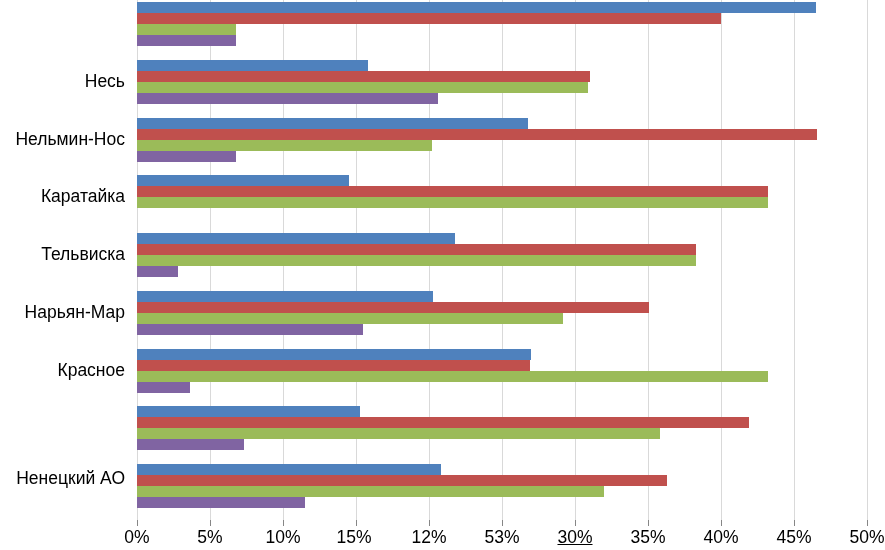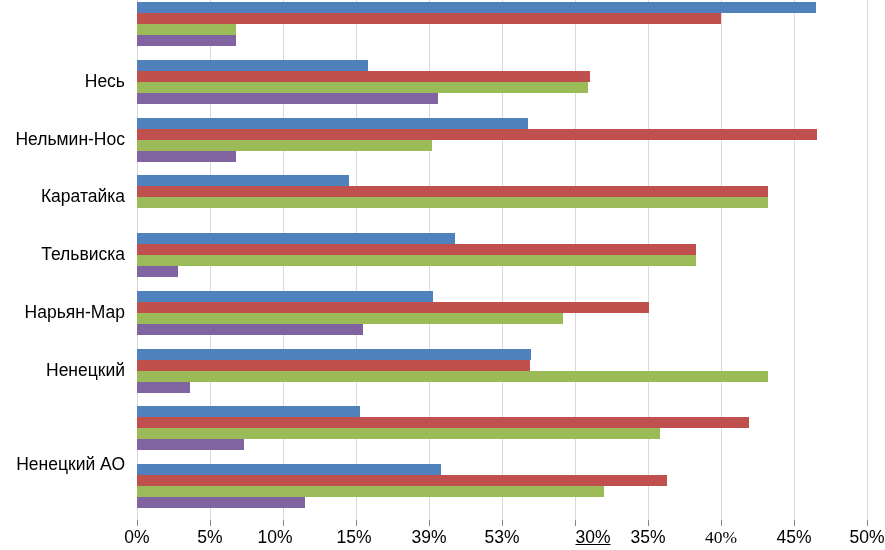--- a/index.html
+++ b/index.html
@@ -110,22 +110,22 @@
 <body>
 
 <div id="chart-root">
 
   <div id="category-axis">
       <div class="cat-label" style="top: 72.7778px;">Несь</div>
       <div class="cat-label" style="top: 130.556px;">Нельмин-Нос</div>
       <div class="cat-label" style="top: 188.333px;">Каратайка</div>
       <div class="cat-label" style="top: 246.111px;">Тельвиска</div>
       <div class="cat-label" style="top: 303.889px;">Нарьян-Мар</div>
-      <div class="cat-label" style="top: 361.667px;">Ненецкий</div>
-      <div class="cat-label" style="top: 456px; margin-left: 16px;">Ненецкий АО</div>
+      <div class="cat-label" style="top: 361.667px;">Красное</div>
+      <div class="cat-label" style="top: 470px; margin-left: 16px;">Ненецкий АО</div>
     </div>
 
   <div id="plot-area">
     <div id="gridlines">
         <div class="gridline axis-line" style="left: 0px;"></div>
         <div class="gridline" style="left: 73px;"></div>
         <div class="gridline" style="left: 146px;"></div>
         <div class="gridline" style="left: 219px;"></div>
         <div class="gridline" style="left: 292px;"></div>
         <div class="gridline" style="left: 365px;"></div>
@@ -173,32 +173,32 @@
         <div class="bar" title="Ненецкий АО — 11.5%" style="top: 497.222px; width: 167.9px; background: rgb(128, 100, 162);"></div>
       </div>
   </div>
 
   <div id="value-axis">
       <div class="tickmark" style="left: 0px;"></div>
       <div class="tick-label" style="left: 0px;">0%</div>
       <div class="tickmark" style="left: 73px;"></div>
       <div class="tick-label" style="left: 73px;">5%</div>
       <div class="tickmark" style="left: 146px;"></div>
-      <div class="tick-label" style="left: 138px;">10%</div>
+      <div class="tick-label" style="left: 146px;">10%</div>
       <div class="tickmark" style="left: 219px;"></div>
       <div class="tick-label" style="left: 217px;">15%</div>
       <div class="tickmark" style="left: 292px;"></div>
-      <div class="tick-label" style="left: 292px;">39%</div>
+      <div class="tick-label" style="left: 292px;">12%</div>
       <div class="tickmark" style="left: 365px;"></div>
       <div class="tick-label" style="left: 365px;">53%</div>
       <div class="tickmark" style="left: 438px;"></div>
-      <div class="tick-label" style="left: 456px; text-decoration: underline;">30%</div>
+      <div class="tick-label" style="left: 438px; text-decoration: underline;">30%</div>
       <div class="tickmark" style="left: 511px;"></div>
       <div class="tick-label" style="left: 511px;">35%</div>
       <div class="tickmark" style="left: 584px;"></div>
-      <div class="tick-label" style="left: 584px; font-family: Liberation Serif, serif;">40%</div>
+      <div class="tick-label" style="left: 584px;">40%</div>
       <div class="tickmark" style="left: 657px;"></div>
       <div class="tick-label" style="left: 657px;">45%</div>
       <div class="tickmark" style="left: 730px;"></div>
       <div class="tick-label" style="left: 730px;">50%</div>
     </div>
 
 </div>
 
 </body></html>

